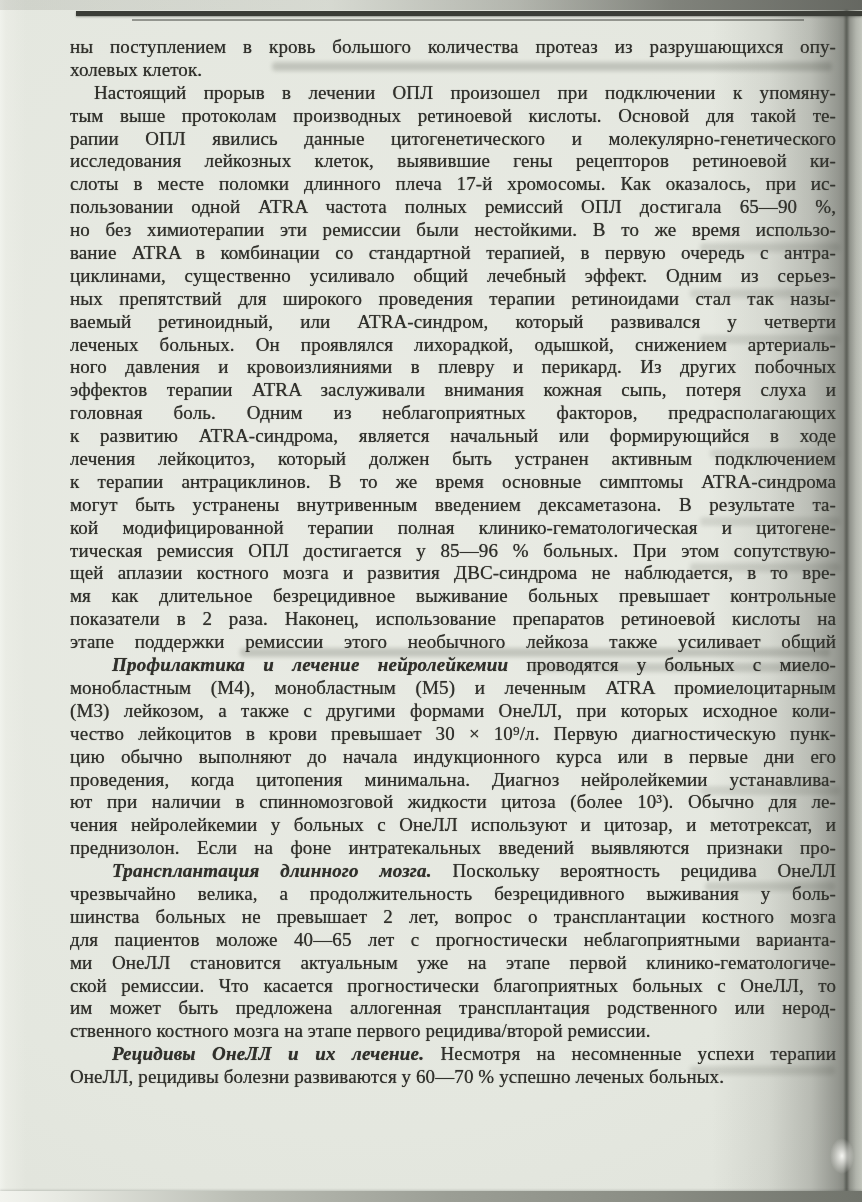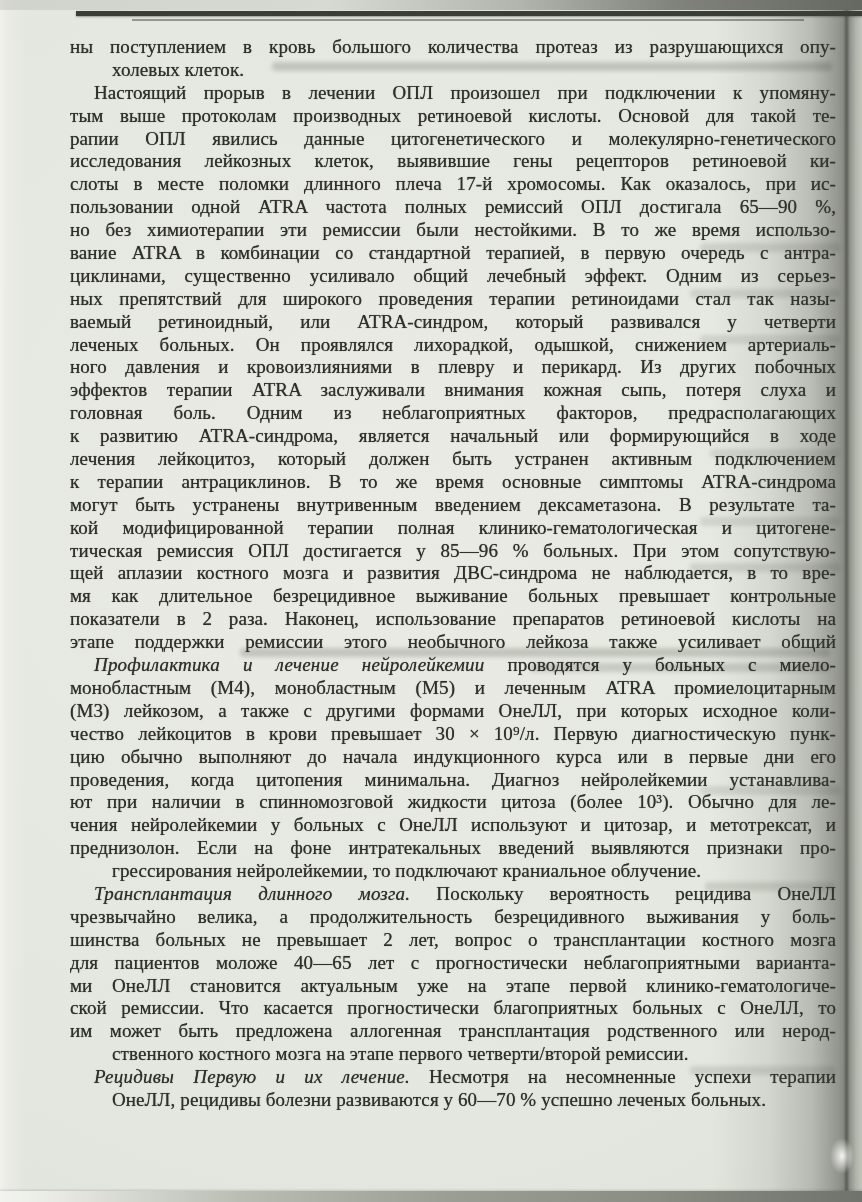--- a/index.html
+++ b/index.html
@@ -39,23 +39,23 @@
   }
   .line{
     height:22.9px;line-height:22.9px;font-size:19px;
     color:var(--ink,#30302b);
     text-align:justify;text-align-last:justify;
     overflow:hidden;white-space:nowrap;
     letter-spacing:.1px;
     text-shadow:0 0 .8px rgba(48,48,43,.85);
   }
   .line{white-space:normal;} 
-  .line.para-end{text-align-last:left;margin-left:42px;}
+  .line.para-end{text-align-last:left;}
   .line.indent{text-indent:24px;}
-  .lead{font-weight:normal;font-style:italic;letter-spacing:.2px;}
+  .lead{font-weight:bold;font-style:italic;letter-spacing:.2px;margin-left:18px;}
   .gutter{
     position:absolute;top:10px;bottom:11px;right:0;width:150px;z-index:3;
     background:linear-gradient(90deg,
       rgba(72,74,66,0) 0%, rgba(72,74,66,.10) 38%,
       rgba(64,66,59,.26) 66%, rgba(54,56,50,.46) 84%,
       rgba(46,48,42,.55) 90%, rgba(104,107,98,.40) 96%,
       rgba(128,131,121,.32) 100%);
   }
   .page-edge-line{
     position:absolute;top:10px;bottom:11px;right:14px;width:3px;z-index:3;
@@ -122,30 +122,29 @@
       <div class="line">этапе поддержки ремиссии этого необычного лейкоза также усиливает общий</div>
       <div class="line indent"><span class="lead">Профилактика и лечение нейролейкемии</span> проводятся у больных с миело-</div>
       <div class="line">монобластным (М4), монобластным (М5) и леченным ATRA промиелоцитарным</div>
       <div class="line">(М3) лейкозом, а также с другими формами ОнеЛЛ, при которых исходное коли-</div>
       <div class="line">чество лейкоцитов в крови превышает 30 × 10⁹/л. Первую диагностическую пунк-</div>
       <div class="line">цию обычно выполняют до начала индукционного курса или в первые дни его</div>
       <div class="line">проведения, когда цитопения минимальна. Диагноз нейролейкемии устанавлива-</div>
       <div class="line">ют при наличии в спинномозговой жидкости цитоза (более 10³). Обычно для ле-</div>
       <div class="line">чения нейролейкемии у больных с ОнеЛЛ используют и цитозар, и метотрексат, и</div>
       <div class="line">преднизолон. Если на фоне интратекальных введений выявляются признаки про-</div>
-      <div class="line para-end">грессирования нейролейкемии, то подключают краниальное облучение.</div>
       <div class="line indent"><span class="lead">Трансплантация длинного мозга.</span> Поскольку вероятность рецидива ОнеЛЛ</div>
       <div class="line">чрезвычайно велика, а продолжительность безрецидивного выживания у боль-</div>
       <div class="line">шинства больных не превышает 2 лет, вопрос о трансплантации костного мозга</div>
       <div class="line">для пациентов моложе 40—65 лет с прогностически неблагоприятными варианта-</div>
       <div class="line">ми ОнеЛЛ становится актуальным уже на этапе первой клинико-гематологиче-</div>
       <div class="line">ской ремиссии. Что касается прогностически благоприятных больных с ОнеЛЛ, то</div>
       <div class="line">им может быть предложена аллогенная трансплантация родственного или нерод-</div>
-      <div class="line para-end">ственного костного мозга на этапе первого четверти/второй ремиссии.</div>
-      <div class="line indent"><span class="lead">Рецидивы Первую и их лечение.</span> Несмотря на несомненные успехи терапии</div>
+      <div class="line para-end">ственного костного мозга на этапе первого рецидива/второй ремиссии.</div>
+      <div class="line indent"><span class="lead">Рецидивы ОнеЛЛ и их лечение.</span> Несмотря на несомненные успехи терапии</div>
       <div class="line para-end">ОнеЛЛ, рецидивы болезни развиваются у 60—70 % успешно леченых больных.</div>
     </div>
   <div class="top-band"></div>
   <div class="rule-main"></div>
   <div class="rule-echo"></div>
   <div class="gutter"></div>
   <div class="page-edge-line"></div>
   <div class="glare"></div>
   <div class="bottom-band"></div>
 </div>

